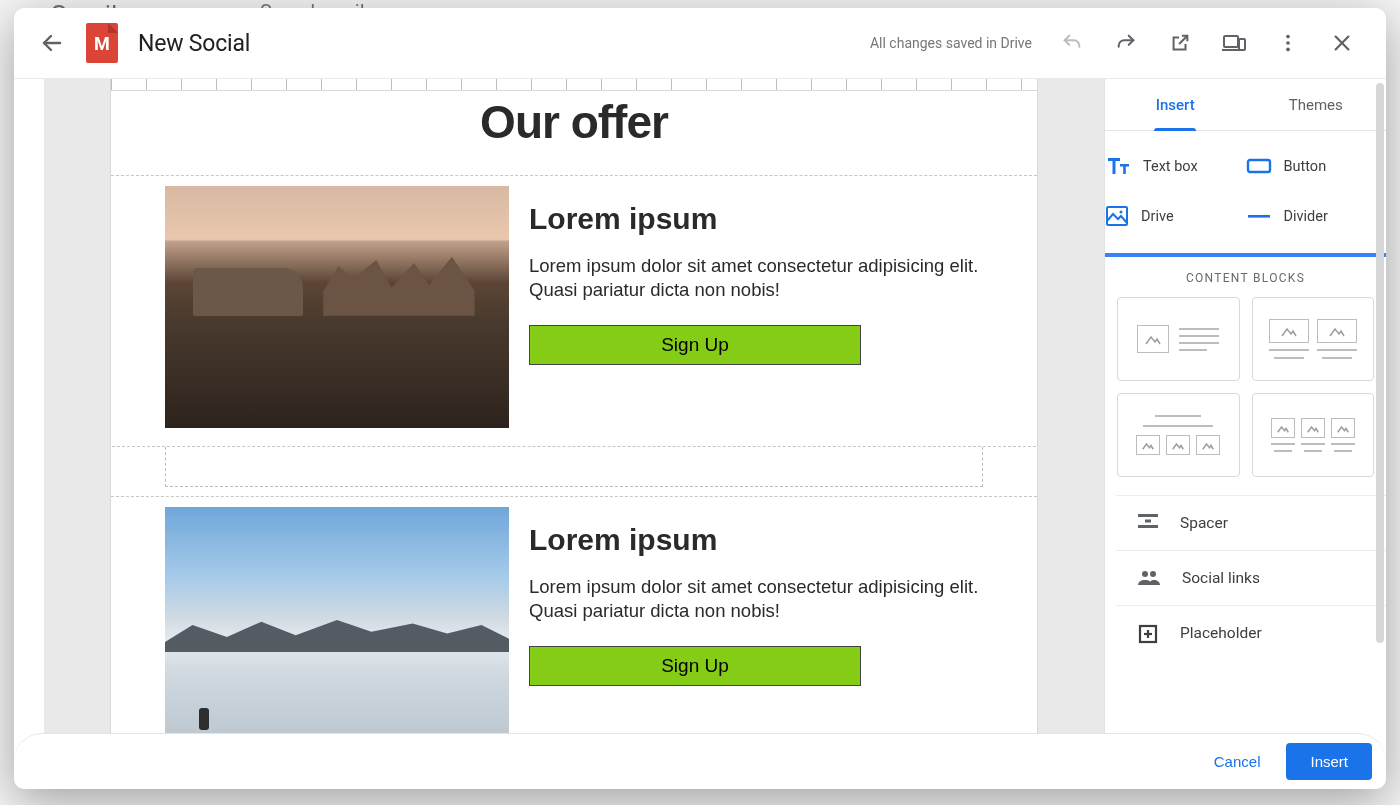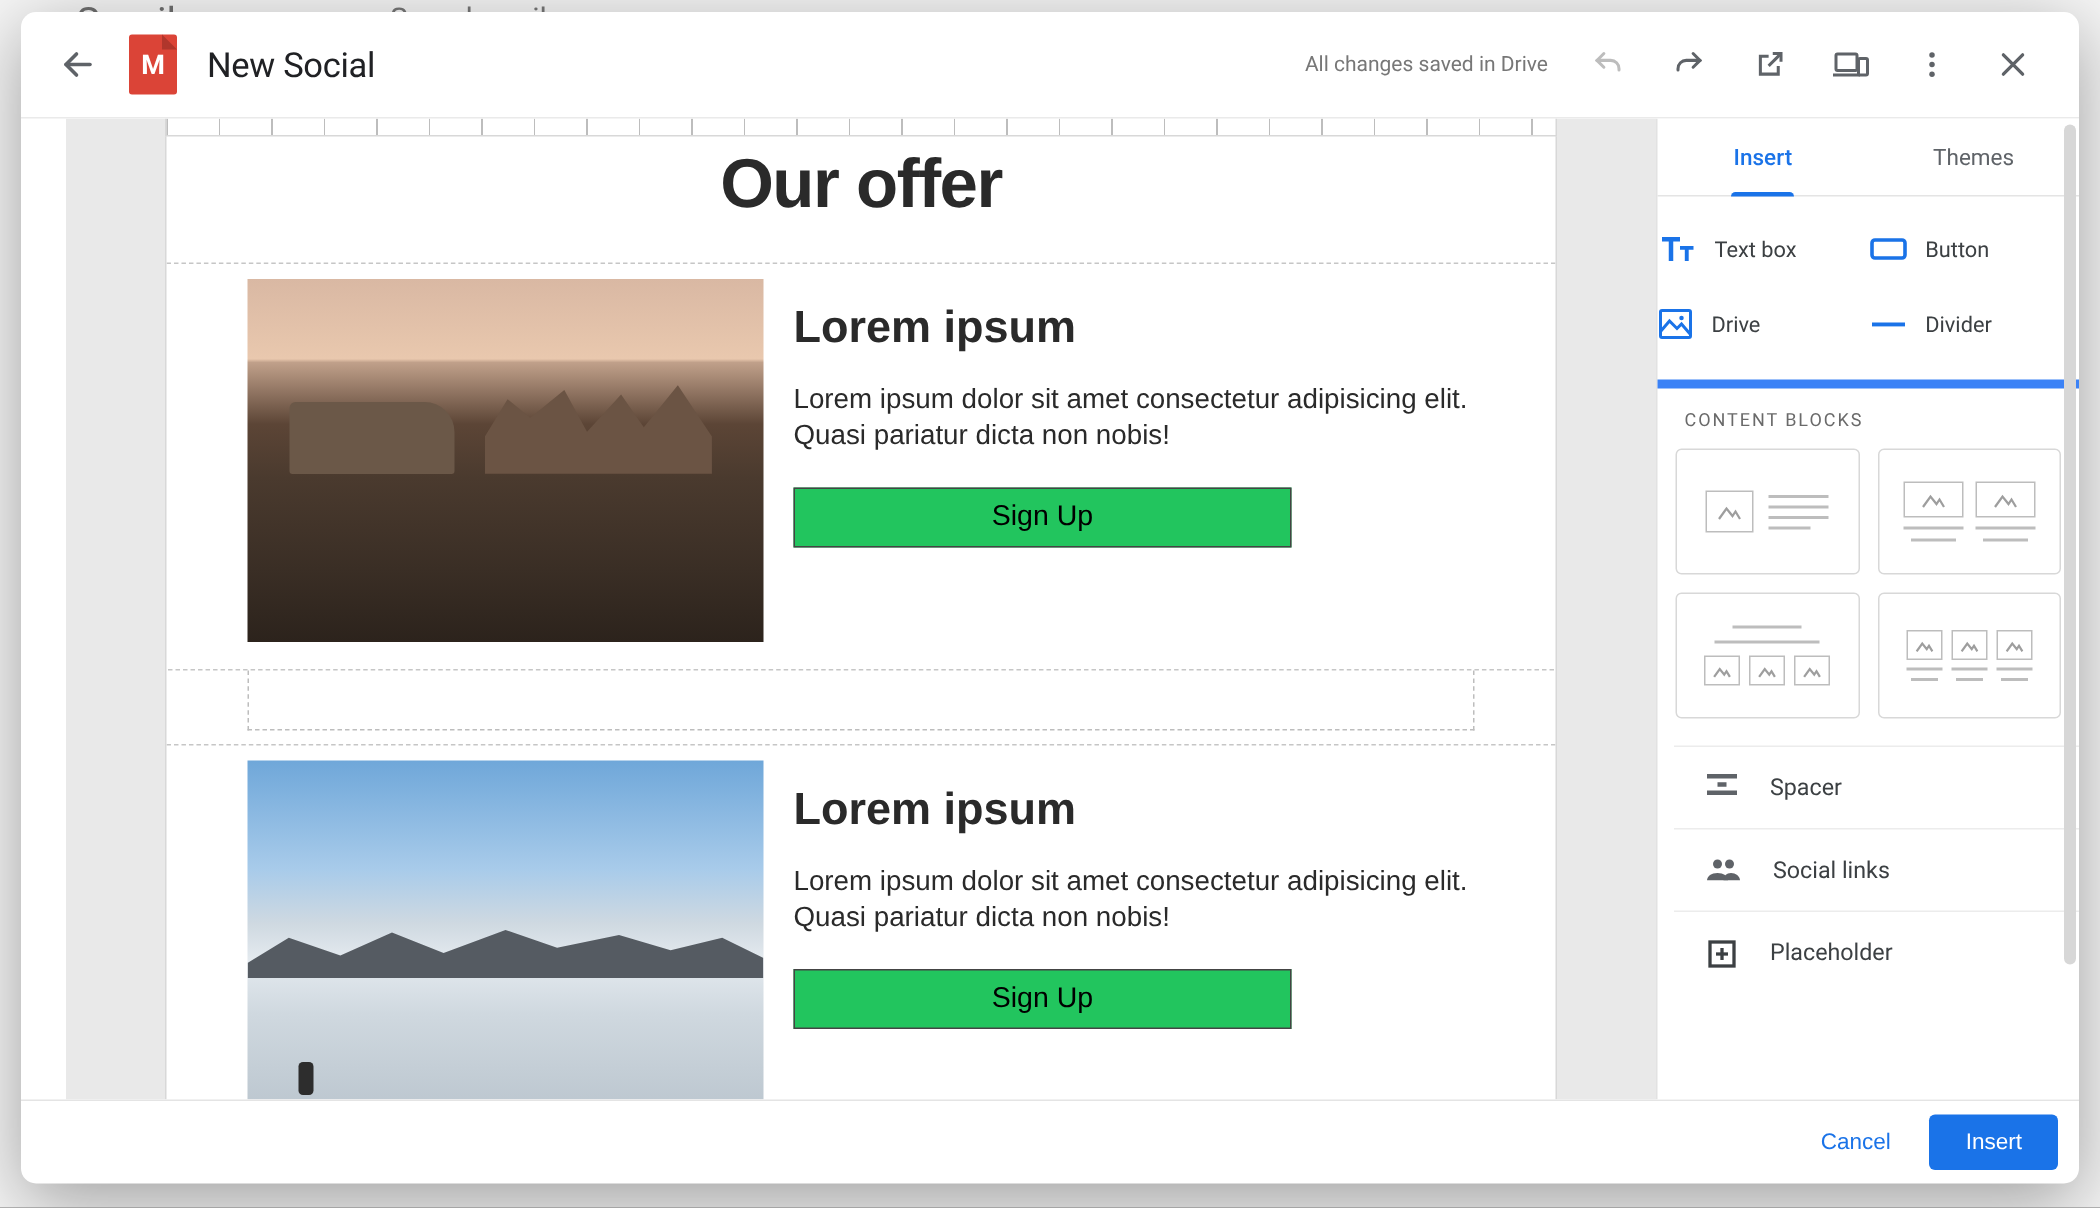--- a/index.html
+++ b/index.html
@@ -162,21 +162,21 @@
     font-size: 30px; font-weight: 700; color:#2a2a2a;
     margin: 16px 0 18px;
   }
   .block-p {
     font-size: 18.5px; color:#2a2a2a; line-height: 1.28;
     margin-bottom: 24px;
   }
   .signup-btn {
     width: 332px; height: 40px;
     border: 1.5px solid #444;
-    background: #22c55e;
+    background: #84cc16;
     font-size: 19px;
     font-family: Verdana, Geneva, sans-serif;
     cursor: pointer;
     display:flex; align-items:center; justify-content:center;
   }
   .drop-target {
     margin: 9px 54px;
     border: 1px dashed #bdbdbd;
     height: 40px;
     border-top-width:0;
@@ -216,21 +216,22 @@
   }
   .tool {
     display:flex; flex-direction:row; align-items:center; gap:12px;
     padding: 14px 0; cursor:pointer;
     color:#3c4043; font-size:14.5px;
   }
   .tool svg { color:#1a73e8; }
   .section-label{
     padding: 14px 18px 12px;
     font-size:12px; letter-spacing:1.3px; color:#6a6a6a;
-    border-top:6px solid #3b82f6;
+    border-top:4px solid #3b82f6;
+    text-align:center;
   }
   .cb-grid{
     display:grid; grid-template-columns:1fr 1fr; gap:12px;
     padding: 0 12px 18px;
   }
   .cb{
     border:1.5px solid #d8d8d8; border-radius:4px;
     height:84px; padding:12px; cursor:pointer;
     display:flex; align-items:center; justify-content:center;
     background:#fff;
@@ -241,21 +242,21 @@
   .prow{
     display:flex; align-items:flex-start; gap:22px;
     padding: 18px 22px; border-top:1px solid #ececec;
     color:#3c4043; font-size:15.5px; cursor:pointer;margin-left:11px;
   }
   
   .footer {
     height: 56px; flex:none;
     border-top:1px solid #e4e4e4;
     display:flex; align-items:center; justify-content:flex-end;
-    gap: 10px; padding: 0 14px;
+    gap: 10px; padding: 0 14px; border-radius: 28px;
   }
   .btn-flat{
     border:none; background:transparent; color:#1a73e8;
     font-size:15px; padding:10px 16px; border-radius:4px; cursor:pointer;
     font-weight:500;
   }
   .btn-primary{
     border:none; background:#1a73e8; color:#fff;
     font-size:15px; padding:10px 24px; border-radius:4px; cursor:pointer;
     font-weight:500;

